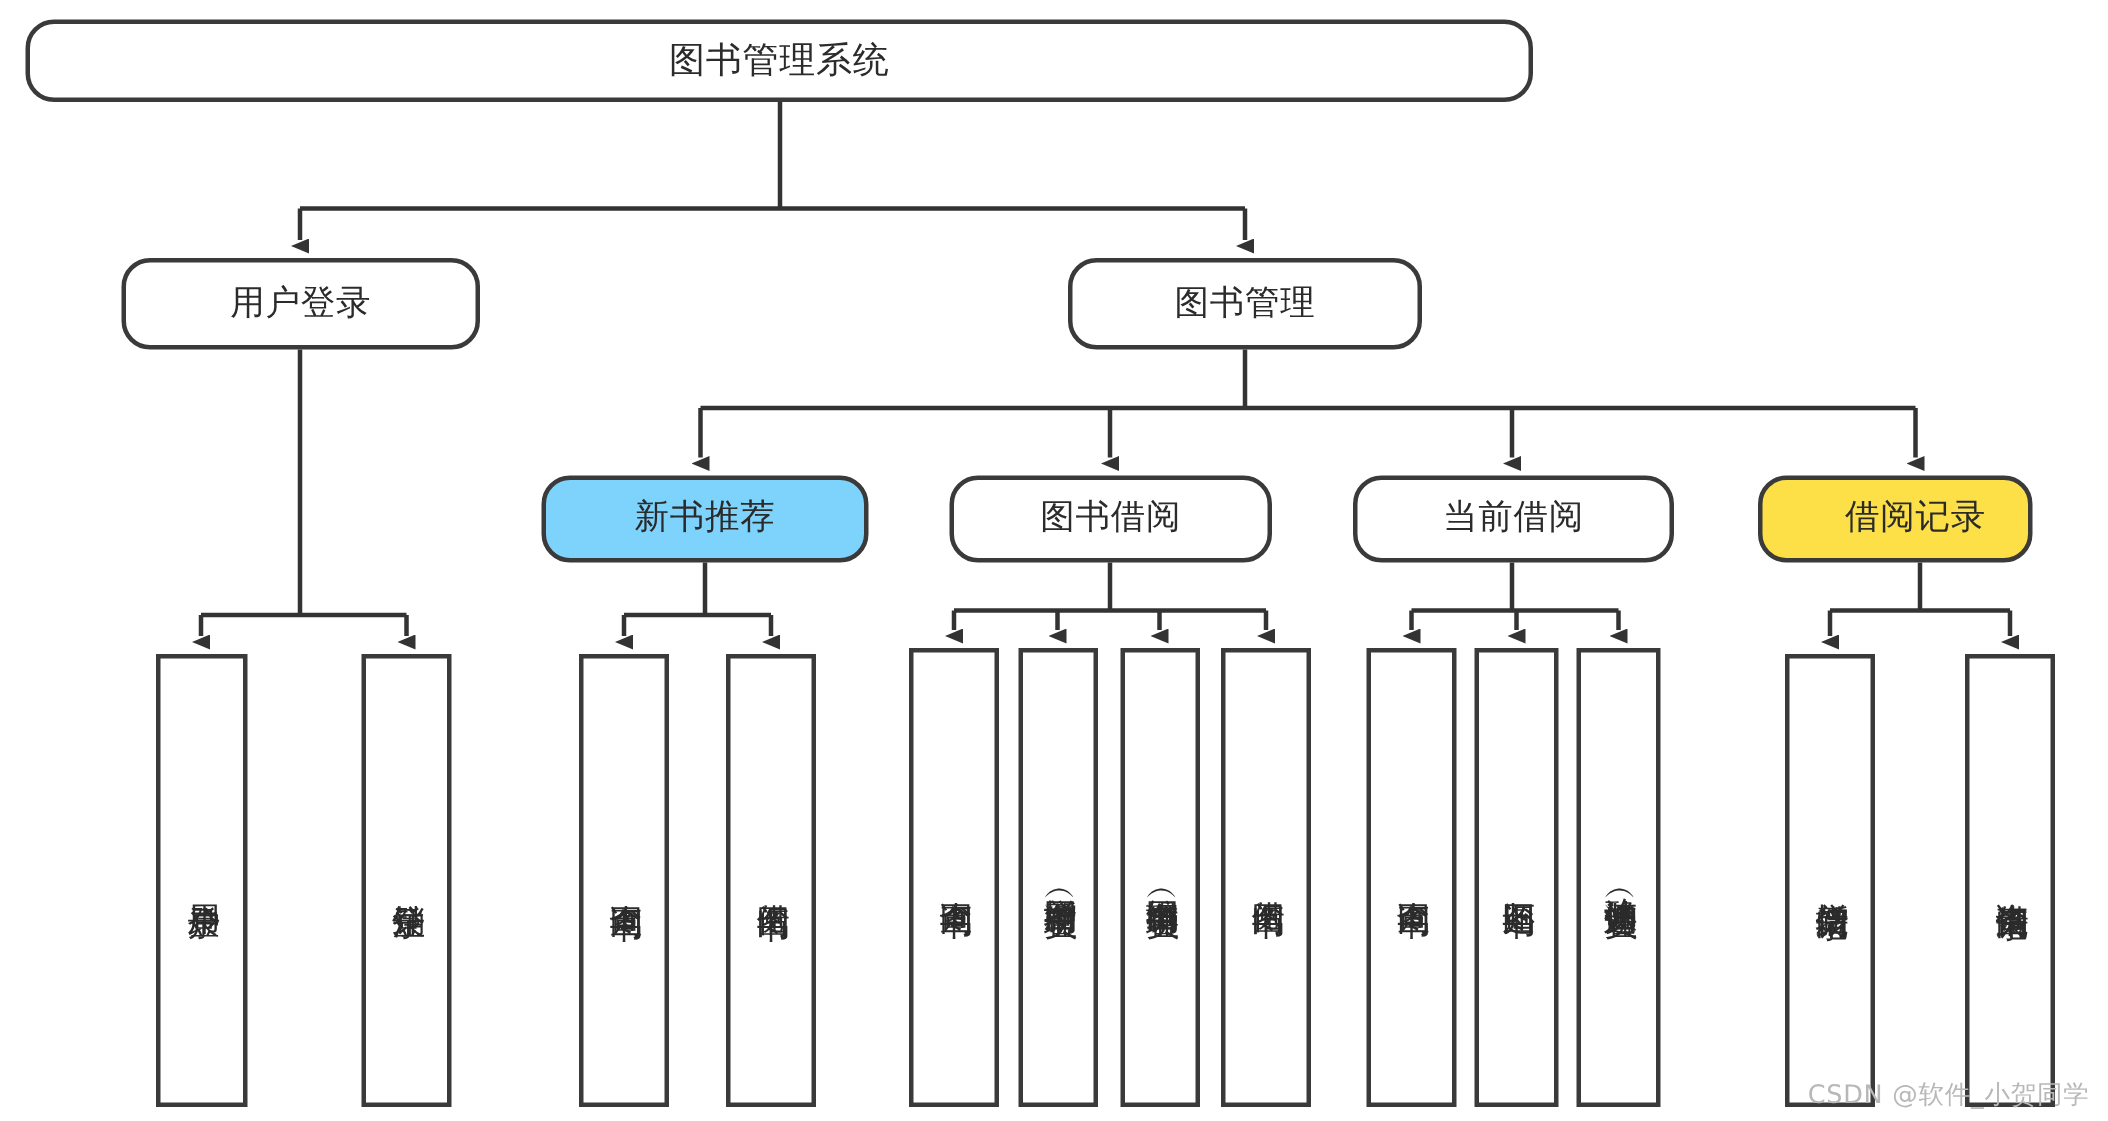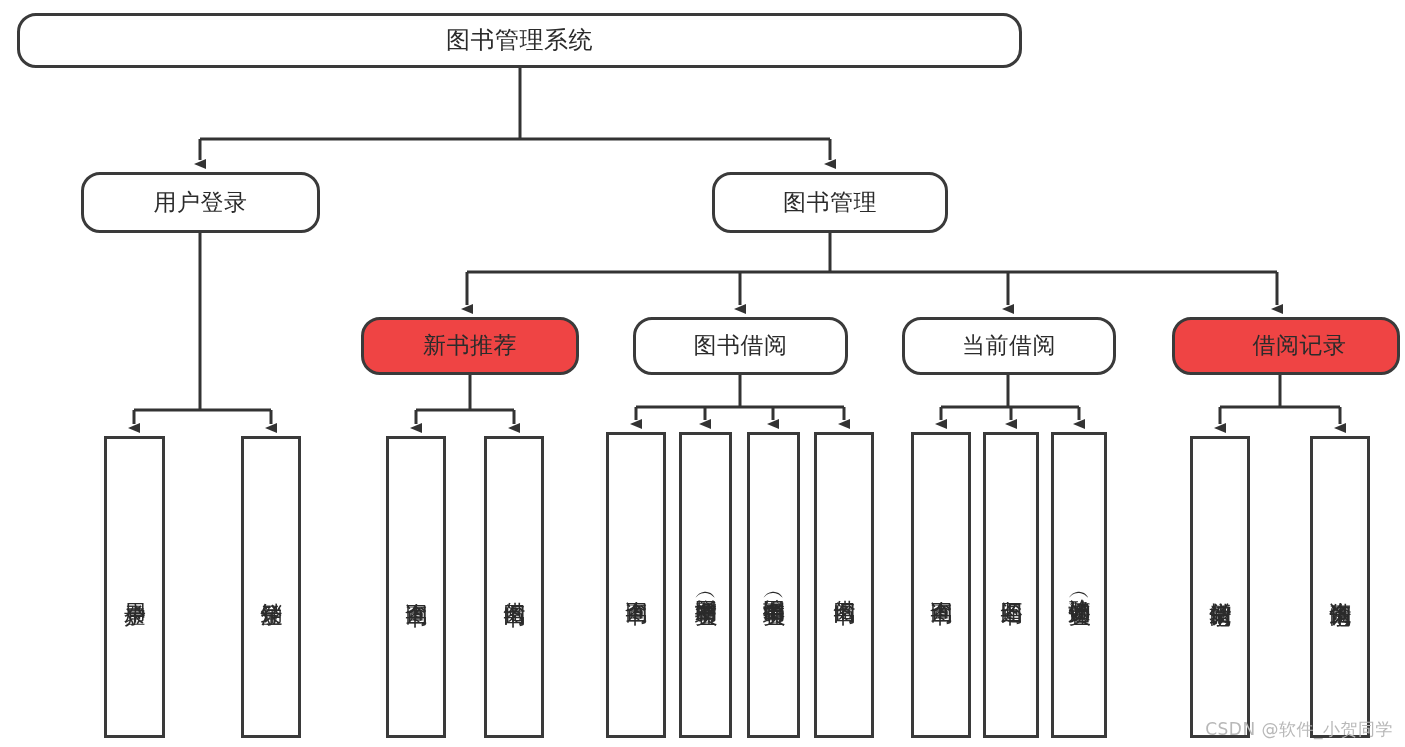--- a/index.html
+++ b/index.html
@@ -133,30 +133,30 @@
     <span>图书管理系统</span>
   </div>
 
   <div class="node horiz" style="left: 81px; top: 172px; width: 239px; height: 61px; border-color: rgb(58, 58, 58); background: rgb(255, 255, 255); color: rgb(43, 43, 43);">
     <span>用户登录</span>
   </div>
   <div class="node horiz" style="left: 712px; top: 172px; width: 236px; height: 61px; border-color: rgb(58, 58, 58); background: rgb(255, 255, 255); color: rgb(43, 43, 43);">
     <span>图书管理</span>
   </div>
 
-  <div class="node horiz" style="left: 361px; top: 317px; width: 218px; height: 58px; border-color: rgb(58, 58, 58); background: #ef4444; color: rgb(43, 43, 43);">
+  <div class="node horiz" style="left: 361px; top: 317px; width: 218px; height: 58px; border-color: rgb(58, 58, 58); background: #7dd3fc; color: rgb(43, 43, 43);">
     <span>新书推荐</span>
   </div>
   <div class="node horiz" style="left: 633px; top: 317px; width: 215px; height: 58px; border-color: rgb(58, 58, 58); background: rgb(255, 255, 255); color: rgb(43, 43, 43);">
     <span>图书借阅</span>
   </div>
   <div class="node horiz" style="left: 902px; top: 317px; width: 214px; height: 58px; border-color: rgb(58, 58, 58); background: rgb(255, 255, 255); color: rgb(43, 43, 43);">
     <span>当前借阅</span>
   </div>
-  <div class="node horiz" style="left: 1172px; top: 317px; width: 228px; height: 58px; border-color: rgb(58, 58, 58); background: #ef4444; color: rgb(43, 43, 43); padding-left: 27px;">
+  <div class="node horiz" style="left: 1172px; top: 317px; width: 183px; height: 58px; border-color: rgb(58, 58, 58); background: #fde047; color: rgb(43, 43, 43); padding-left: 27px;">
     <span>借阅记录</span>
   </div>
 
   <div class="node vert" style="left: 104px; top: 436px; width: 61px; height: 302px; border-color: rgb(58, 58, 58); background: rgb(255, 255, 255); color: rgb(43, 43, 43);">
     <span class="vlabel">用户登录</span>
   </div>
   <div class="node vert" style="left: 241px; top: 436px; width: 60px; height: 302px; border-color: rgb(58, 58, 58); background: rgb(255, 255, 255); color: rgb(43, 43, 43);">
     <span class="vlabel">注销登录</span>
   </div>
   <div class="node vert" style="left: 386px; top: 436px; width: 60px; height: 302px; border-color: rgb(58, 58, 58); background: rgb(255, 255, 255); color: rgb(43, 43, 43);">

